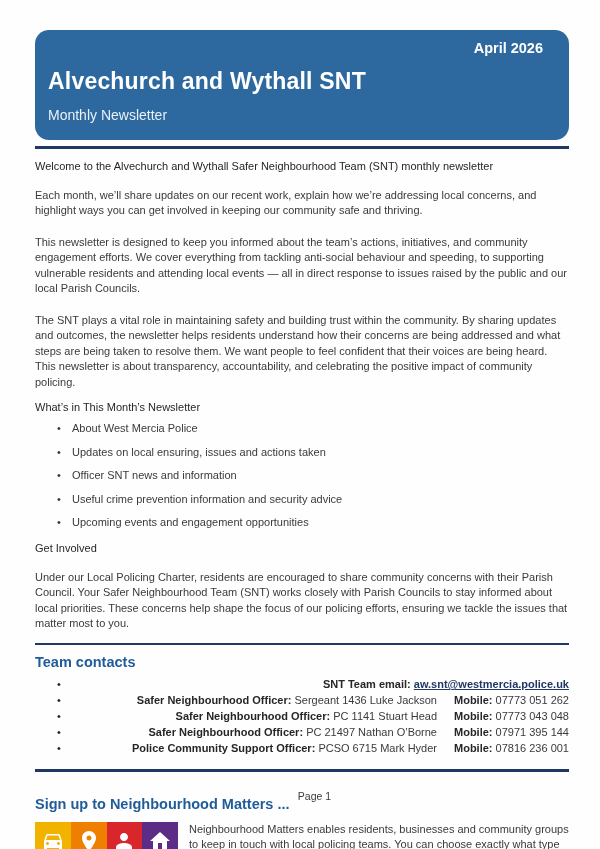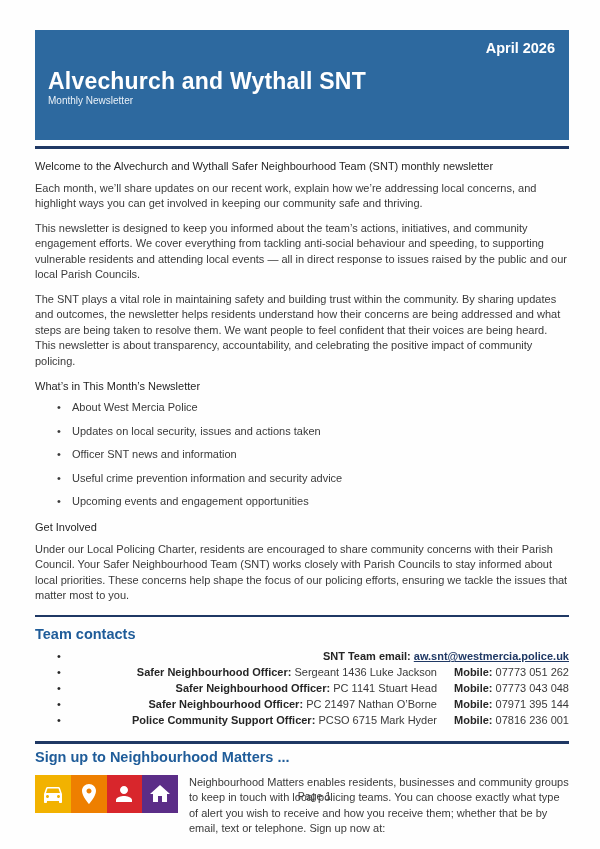--- a/index.html
+++ b/index.html
@@ -10,46 +10,48 @@
     width: 600px; height: 849px;
     background: #fefefe;
     padding: 30px 31px 0 35px;
     overflow: hidden;
     color: #3a3a3a;
   }
   
   .masthead {
     background: #2d699f;
     color: #ffffff;
-    padding: 10px 14px 13px 13px;
+    padding: 10px 26px 13px 13px;
     height: 110px;
+    border-radius: 14px;
   }
   .masthead .date {
     text-align: right;
     font-weight: bold;
     font-size: 14.5px;
   }
   .masthead .title {
     font-size: 23px;
     font-weight: bold;
     margin-top: 12px;
     letter-spacing: 0.2px;
   }
   .masthead .subtitle {
-    font-size: 10px;
+    font-size: 14px;
+    margin-top: 12px;
     color: #eaf1f8;
   }
   .rule {
     height: 2.5px;
     background: #1f3864;
     margin-top: 6px;
   }
   
   .bold-head { font-size: 11px; font-weight: normal; color: #262626; margin-top: 11px; }
-  p.body-text { font-size: 11px; line-height: 15.5px; margin-top: 9px; color: #3a3a3a; }
+  p.body-text { font-size: 11px; line-height: 15.5px; margin-top: 16px; color: #3a3a3a; }
   
   .blist { margin-top: 6px; }
   .blist-item {
     position: relative;
     padding-left: 37px;
     font-size: 11px;
     line-height: 15.5px;
     margin-top: 8px;
   }
   .blist-item::before {
@@ -122,21 +124,21 @@
   <div class="rule"></div>
 
   <div class="bold-head">Welcome to the Alvechurch and Wythall Safer Neighbourhood Team (SNT) monthly newsletter</div>
   <p class="body-text">Each month, we’ll share updates on our recent work, explain how we’re addressing local concerns, and highlight ways you can get involved in keeping our community safe and thriving.</p>
   <p class="body-text">This newsletter is designed to keep you informed about the team’s actions, initiatives, and community engagement efforts. We cover everything from tackling anti-social behaviour and speeding, to supporting vulnerable residents and attending local events — all in direct response to issues raised by the public and our local Parish Councils.</p>
   <p class="body-text">The SNT plays a vital role in maintaining safety and building trust within the community. By sharing updates and outcomes, the newsletter helps residents understand how their concerns are being addressed and what steps are being taken to resolve them. We want people to feel confident that their voices are being heard. This newsletter is about transparency, accountability, and celebrating the positive impact of community policing.</p>
 
   <div class="bold-head">What’s in This Month’s Newsletter</div>
   <div class="blist">
     <div class="blist-item">About West Mercia Police</div>
-    <div class="blist-item">Updates on local security, issues and actions taken</div>
+    <div class="blist-item">Updates on local ensuring, issues and actions taken</div>
     <div class="blist-item">Officer SNT news and information</div>
     <div class="blist-item">Useful crime prevention information and security advice</div>
     <div class="blist-item">Upcoming events and engagement opportunities</div>
   </div>
 
   <div class="bold-head">Get Involved</div>
   <p class="body-text">Under our Local Policing Charter, residents are encouraged to share community concerns with their Parish Council. Your Safer Neighbourhood Team (SNT) works closely with Parish Councils to stay informed about local priorities. These concerns help shape the focus of our policing efforts, ensuring we tackle the issues that matter most to you.</p>
 
   <div class="rule" style="margin-top:11px;"></div>
   <div class="section-head">Team contacts</div>
@@ -189,21 +191,21 @@
       </div>
       <div class="contact-right">
         <span class="lbl">Mobile:</span>
         <span class="plain">07816 236 001</span>
       </div>
     </div>
 
   </div>
 
   <div class="rule" style="margin-top:13px;"></div>
-  <div class="section-head" style="margin-top:5px;">Sign up to Neighbourhood Matters ...</div>
+  <div class="section-head" style="margin-top:24px;">Sign up to Neighbourhood Matters ...</div>
 
   <div class="signup-wrap">
     <div class="nm-logo">
       <div class="nm-tiles">
         <div class="nm-tile" style="background:#f2b200;">
           <svg viewBox="0 0 24 24">
               <path d="M18.92 6.01C18.72 5.42 18.16 5 17.5 5h-11c-.66 0-1.21.42-1.42 1.01L3 12v8c0 .55.45 1 1 1h1c.55 0 1-.45 1-1v-1h12v1c0 .55.45 1 1 1h1c.55 0 1-.45 1-1v-8l-2.08-5.99zM6.5 16c-.83 0-1.5-.67-1.5-1.5S5.67 13 6.5 13s1.5.67 1.5 1.5S7.33 16 6.5 16zm11 0c-.83 0-1.5-.67-1.5-1.5s.67-1.5 1.5-1.5 1.5.67 1.5 1.5-.67 1.5-1.5 1.5zM5 11l1.5-4.5h11L19 11H5z"></path>
             </svg>
         </div>
         <div class="nm-tile" style="background:#ee7f00;">

